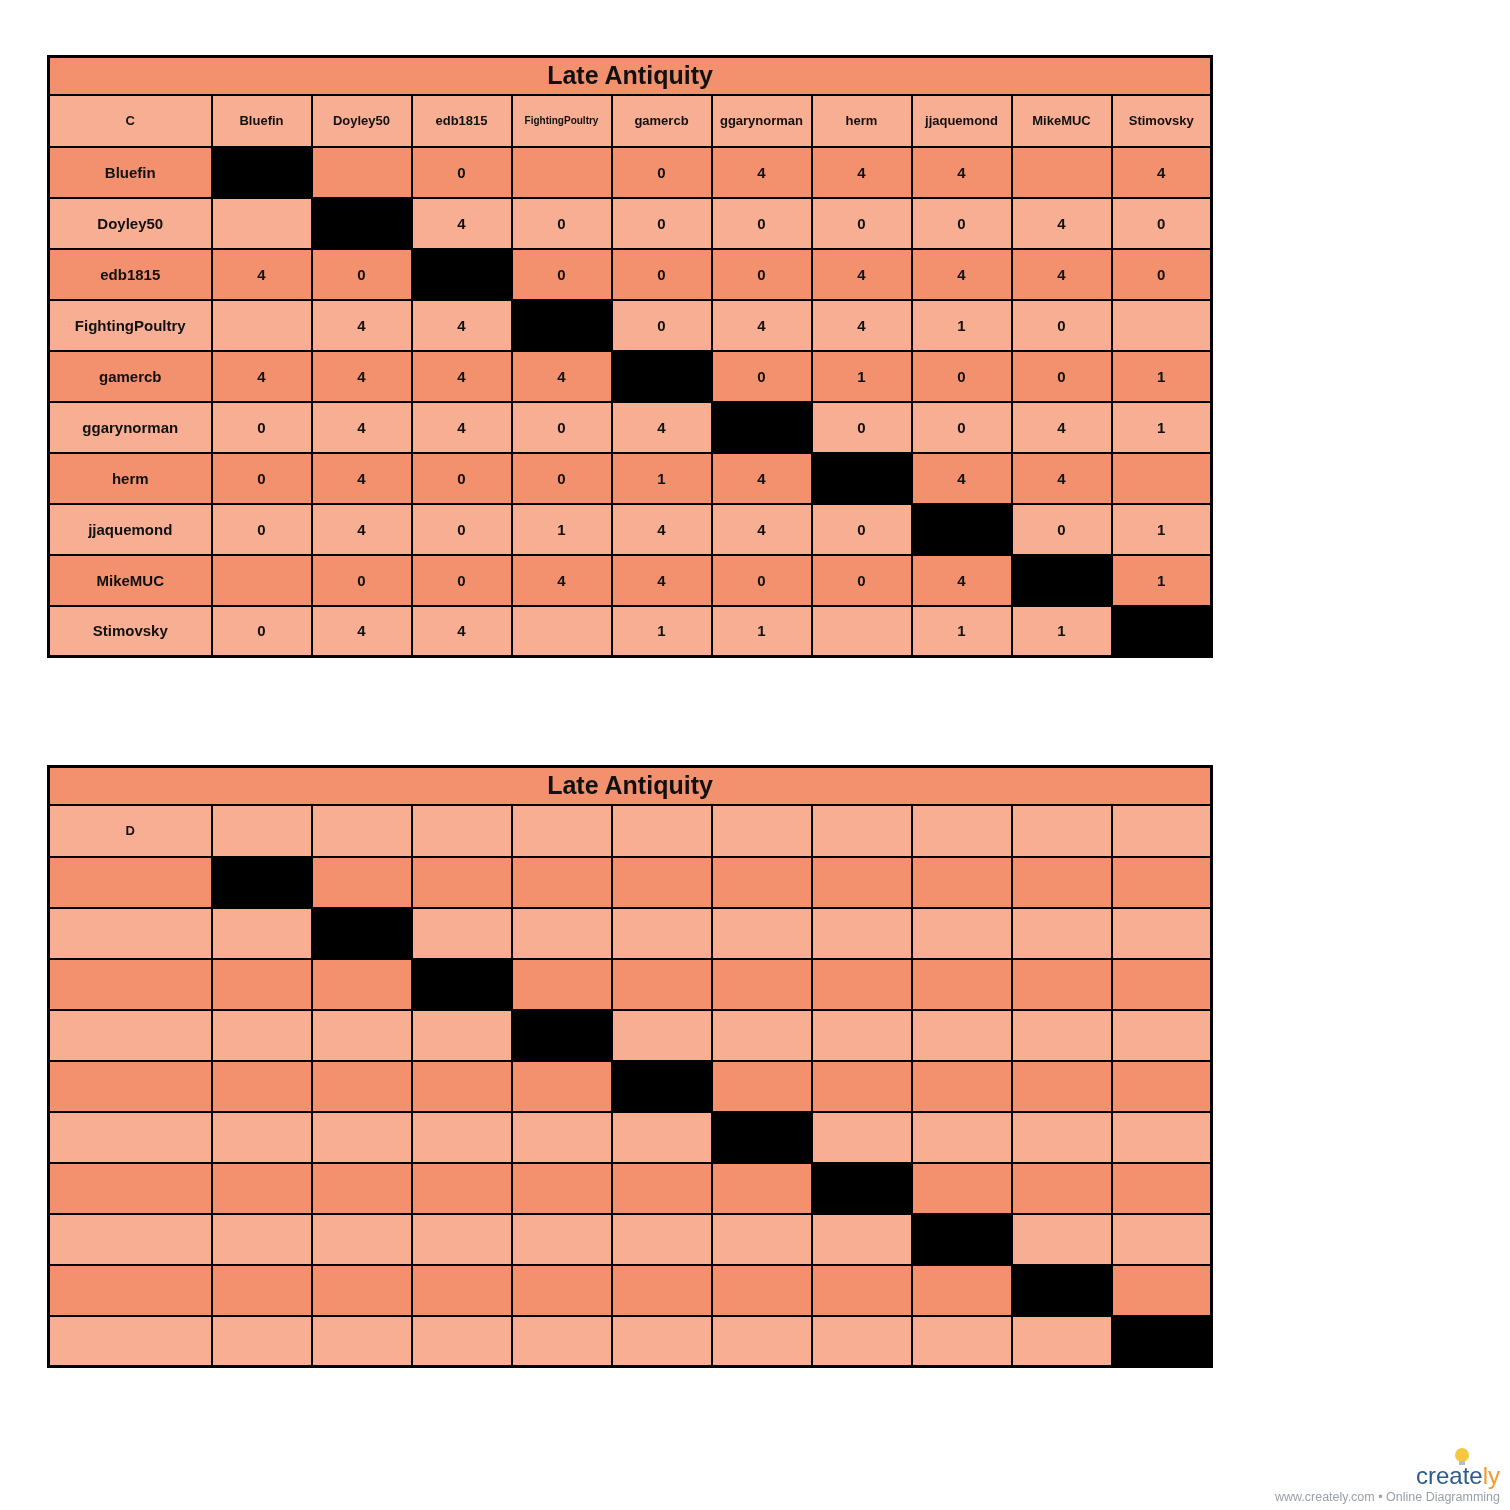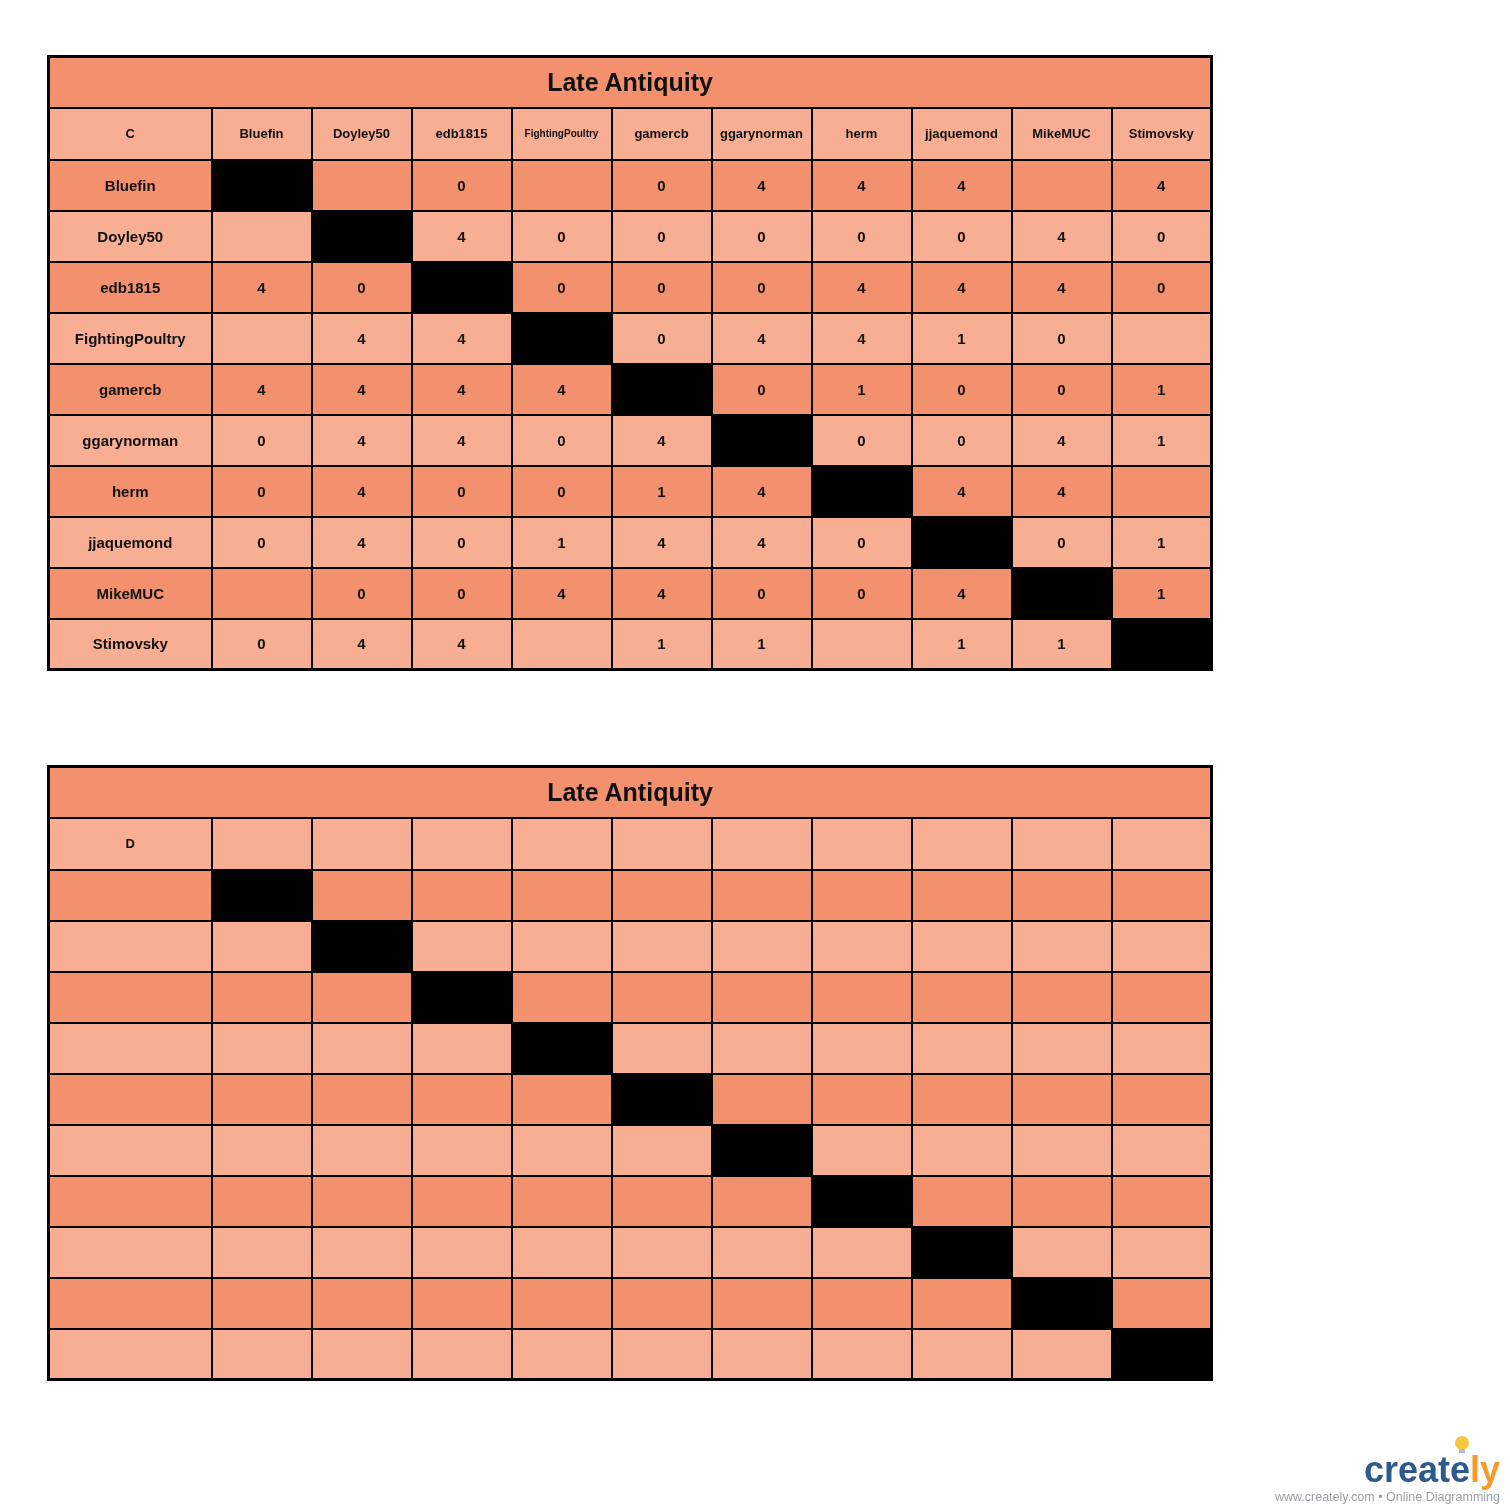--- a/index.html
+++ b/index.html
@@ -29,21 +29,21 @@
   table.matrix td{
     border:2px solid var(--line);
     text-align:center;
     vertical-align:middle;
     font-weight:bold;
     color:#111;
     overflow:hidden;
     padding:0;
   }
   td.title{
-    height:51px;
+    height:38px;
     font-size:25px;
     background:var(--dark);
   }
   tr.head td{height:52px;background:var(--light);font-size:13px;}
   tr.head td.small{font-size:10px;}
   td.corner{
     background:var(--corner);
     font-size:34px;
   }
   tr.dark td{background:var(--dark);}
@@ -55,24 +55,24 @@
 
   .logo{
     position:absolute;
     right:10px;
     bottom:6px;
     text-align:right;
   }
   .brand{
     position:relative;
     display:inline-block;
-    font-size:36px;
+    font-size:24px;
     line-height:1;
     letter-spacing:0px;
-    font-weight:bold;
+    font-weight:normal;
   }
   .brand .blue{color:var(--logo-blue);}
   .brand .orange{color:var(--logo-orange);}
   .bulb{
     position:absolute;
     right:31px;
     top:-16px;
     width:14px;height:14px;
     background:var(--bulb);
     border-radius:50%;

